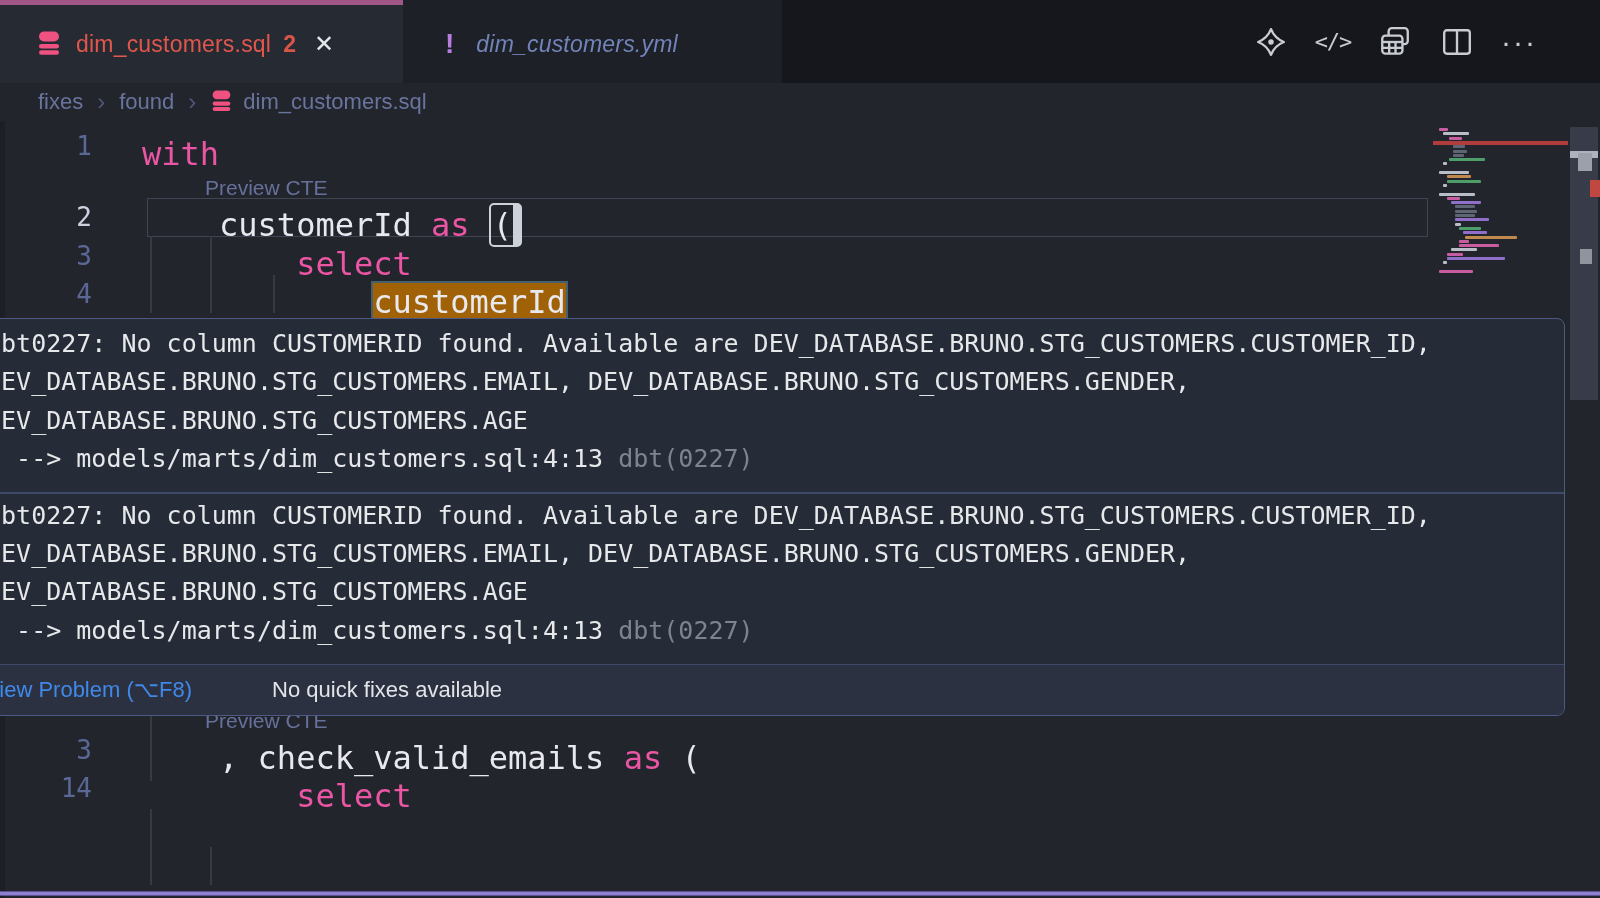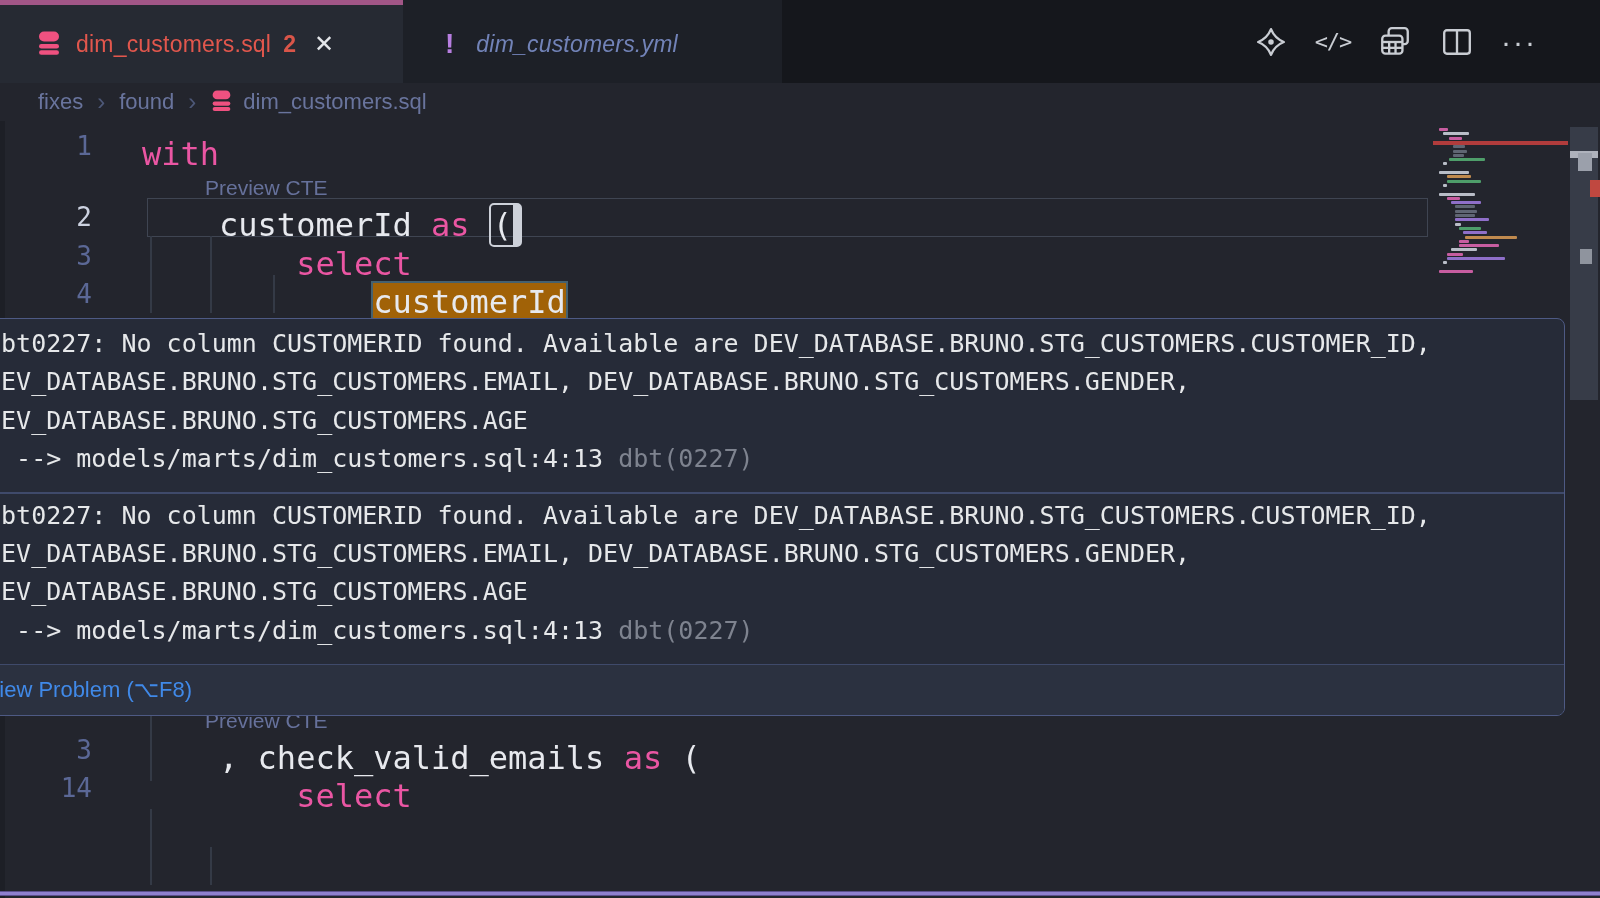--- a/index.html
+++ b/index.html
@@ -222,18 +222,19 @@
         <div class="hsep"></div>
         <div class="hmsg">
           <div class="hline">dbt0227: No column CUSTOMERID found. Available are DEV_DATABASE.BRUNO.STG_CUSTOMERS.CUSTOMER_ID,</div>
           <div class="hline">DEV_DATABASE.BRUNO.STG_CUSTOMERS.EMAIL, DEV_DATABASE.BRUNO.STG_CUSTOMERS.GENDER,</div>
           <div class="hline">DEV_DATABASE.BRUNO.STG_CUSTOMERS.AGE</div>
           <div class="hline"><span>  --&gt; models/marts/dim_customers.sql:4:13 </span><span class="hcode">dbt(0227)</span></div>
         </div>
       </div>
     <div id="hover-status">
       <span id="view-problem">View Problem (⌥F8)</span>
+      <span id="no-fixes">No quick fixes available</span>
     </div>
   </div>
 
   <div id="left-strip"></div>
   <div id="bottom-sash"></div>
 </div>
 
 </body></html>

